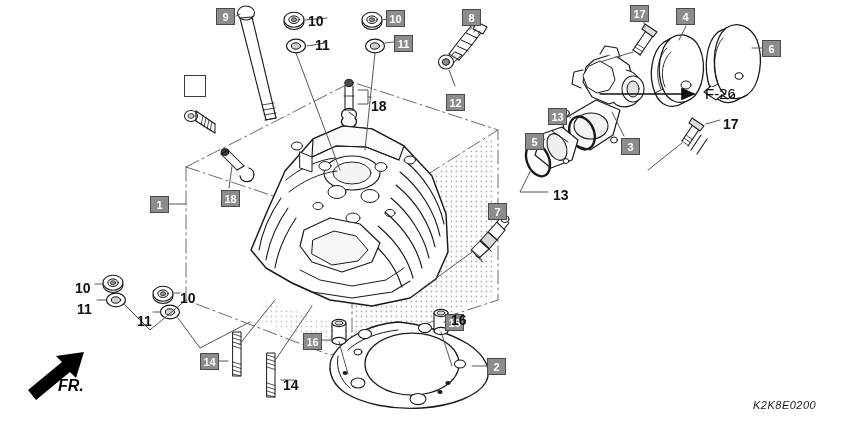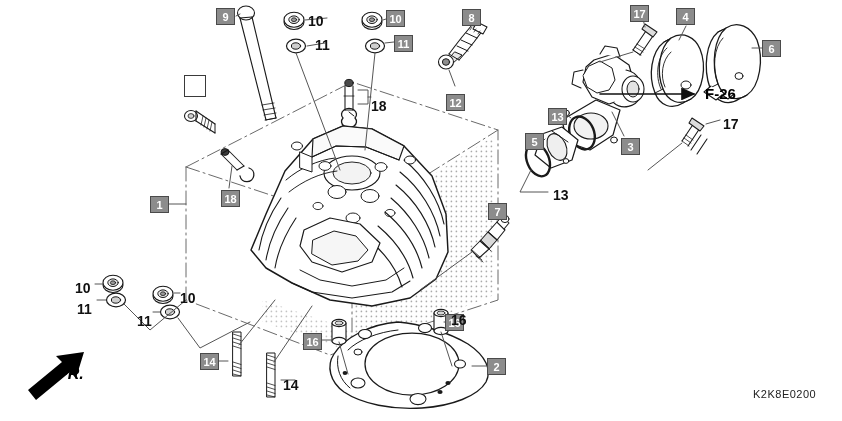--- a/index.html
+++ b/index.html
@@ -8,21 +8,21 @@
   #stage{position:relative;width:842px;height:421px;background:#fff;}
   #stage svg.art{position:absolute;left:0;top:0;width:842px;height:421px;}
 
   
   .cbox{position:absolute;width:19px;height:17px;background:#8c8c8c;
         border:1px solid #4a4a4a;color:#ffffff;font-size:11px;font-weight:bold;
         line-height:17px;text-align:center;letter-spacing:0px;box-sizing:border-box;}
   
   .cnum{position:absolute;color:#111;font-size:14px;font-weight:bold;
         line-height:14px;white-space:nowrap;}
-  .ctag{position:absolute;color:#000;font-size:15px;font-weight:bold;
+  .ctag{position:absolute;color:#000;font-size:15px;font-weight:normal;
         line-height:15px;white-space:nowrap;}
   .fr{position:absolute;color:#000;font-size:16px;font-weight:bold;
       font-style:italic;line-height:16px;}
   .code{position:absolute;color:#222;font-size:11px;letter-spacing:.5px;
         font-family:"Liberation Sans",sans-serif;}
   .wbox{position:absolute;border:1px solid #3a3a3a;background:#fff;}
 </style>
 </head>
 <body>
 
@@ -425,16 +425,16 @@
   <div class="cnum" style="left:723px;top:117px;">17</div>
   <div class="cnum" style="left:553px;top:188px;">13</div>
   <div class="cnum" style="left:75px;top:281px;">10</div>
   <div class="cnum" style="left:77px;top:302px;">11</div>
   <div class="cnum" style="left:180px;top:291px;">10</div>
   <div class="cnum" style="left:137px;top:314px;">11</div>
   <div class="cnum" style="left:451px;top:313px;">16</div>
   <div class="cnum" style="left:283px;top:378px;">14</div>
 
   <div class="ctag" style="left:705px;top:86px;">F-26</div>
-  <div class="fr" style="left:58px;top:366px;text-align:right;">FR.</div>
-  <div class="code" style="left:753px;top:388px;">K2K8E0200</div>
+  <div class="fr" style="left:58px;top:378px;text-align:right;">FR.</div>
+  <div class="code" style="left:753px;top:399px;font-style:italic;">K2K8E0200</div>
 
 </div>
 
 </body></html>

